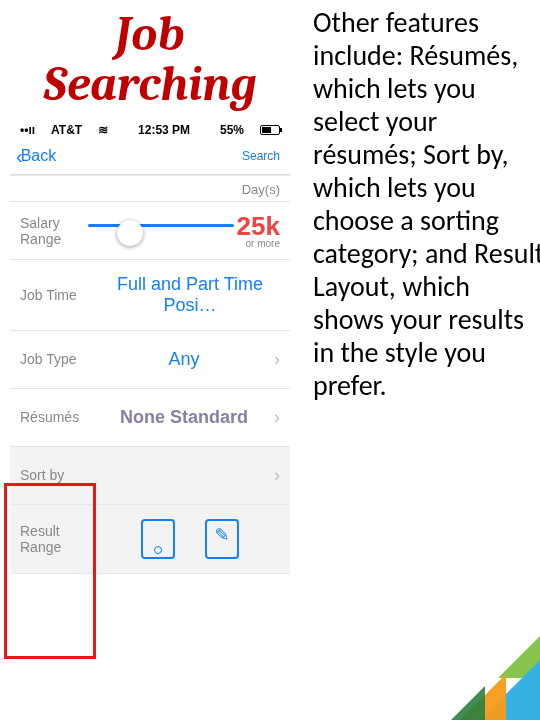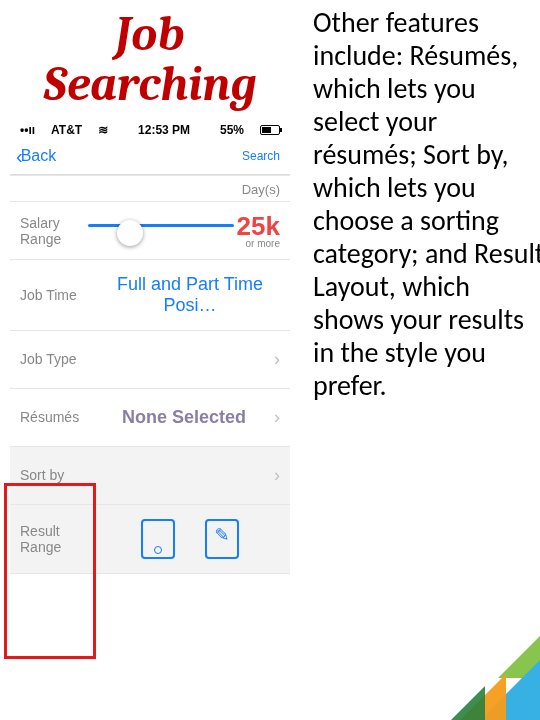--- a/index.html
+++ b/index.html
@@ -166,26 +166,27 @@
       </div>
     </div>
 
     <div class="row">
       <div class="label">Job Time</div>
       <div class="value">Full and Part Time Posi…</div>
     </div>
 
     <div class="row">
       <div class="label">Job Type</div>
+      <div class="value">Any</div>
       <div class="chev-right">›</div>
     </div>
 
     <div class="row muted-value">
       <div class="label">Résumés</div>
-      <div class="value">None Selected</div>
+      <div class="value">None Standard</div>
       <div class="chev-right">›</div>
     </div>
 
     <div class="row gray-row">
       <div class="label">Sort by</div>
       <div class="chev-right">›</div>
     </div>
 
     <div class="row gray-row layout-row">
       <div class="label">Result Range</div>

